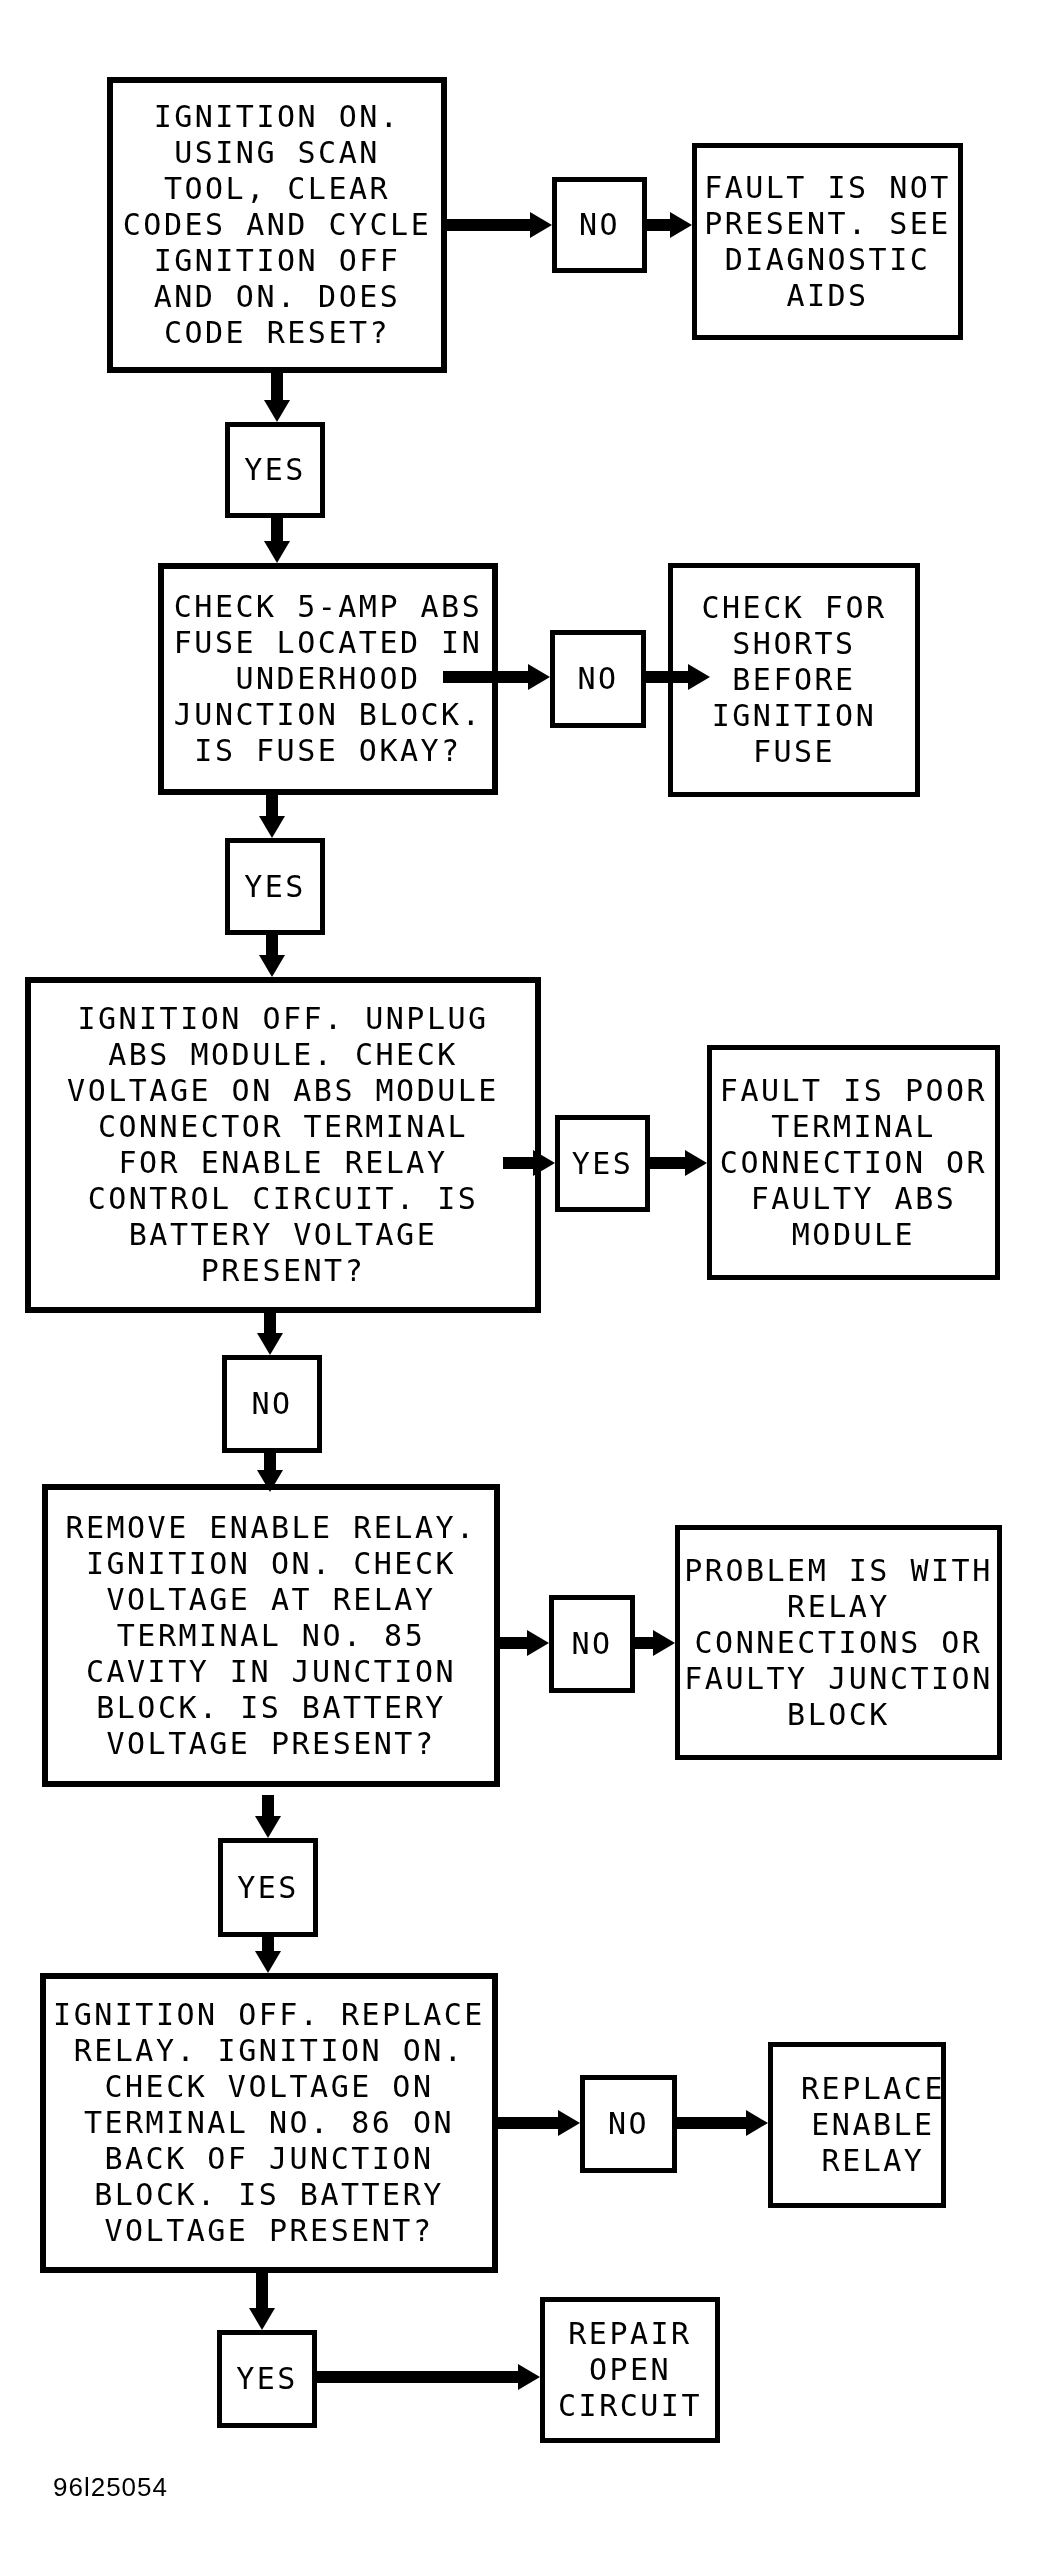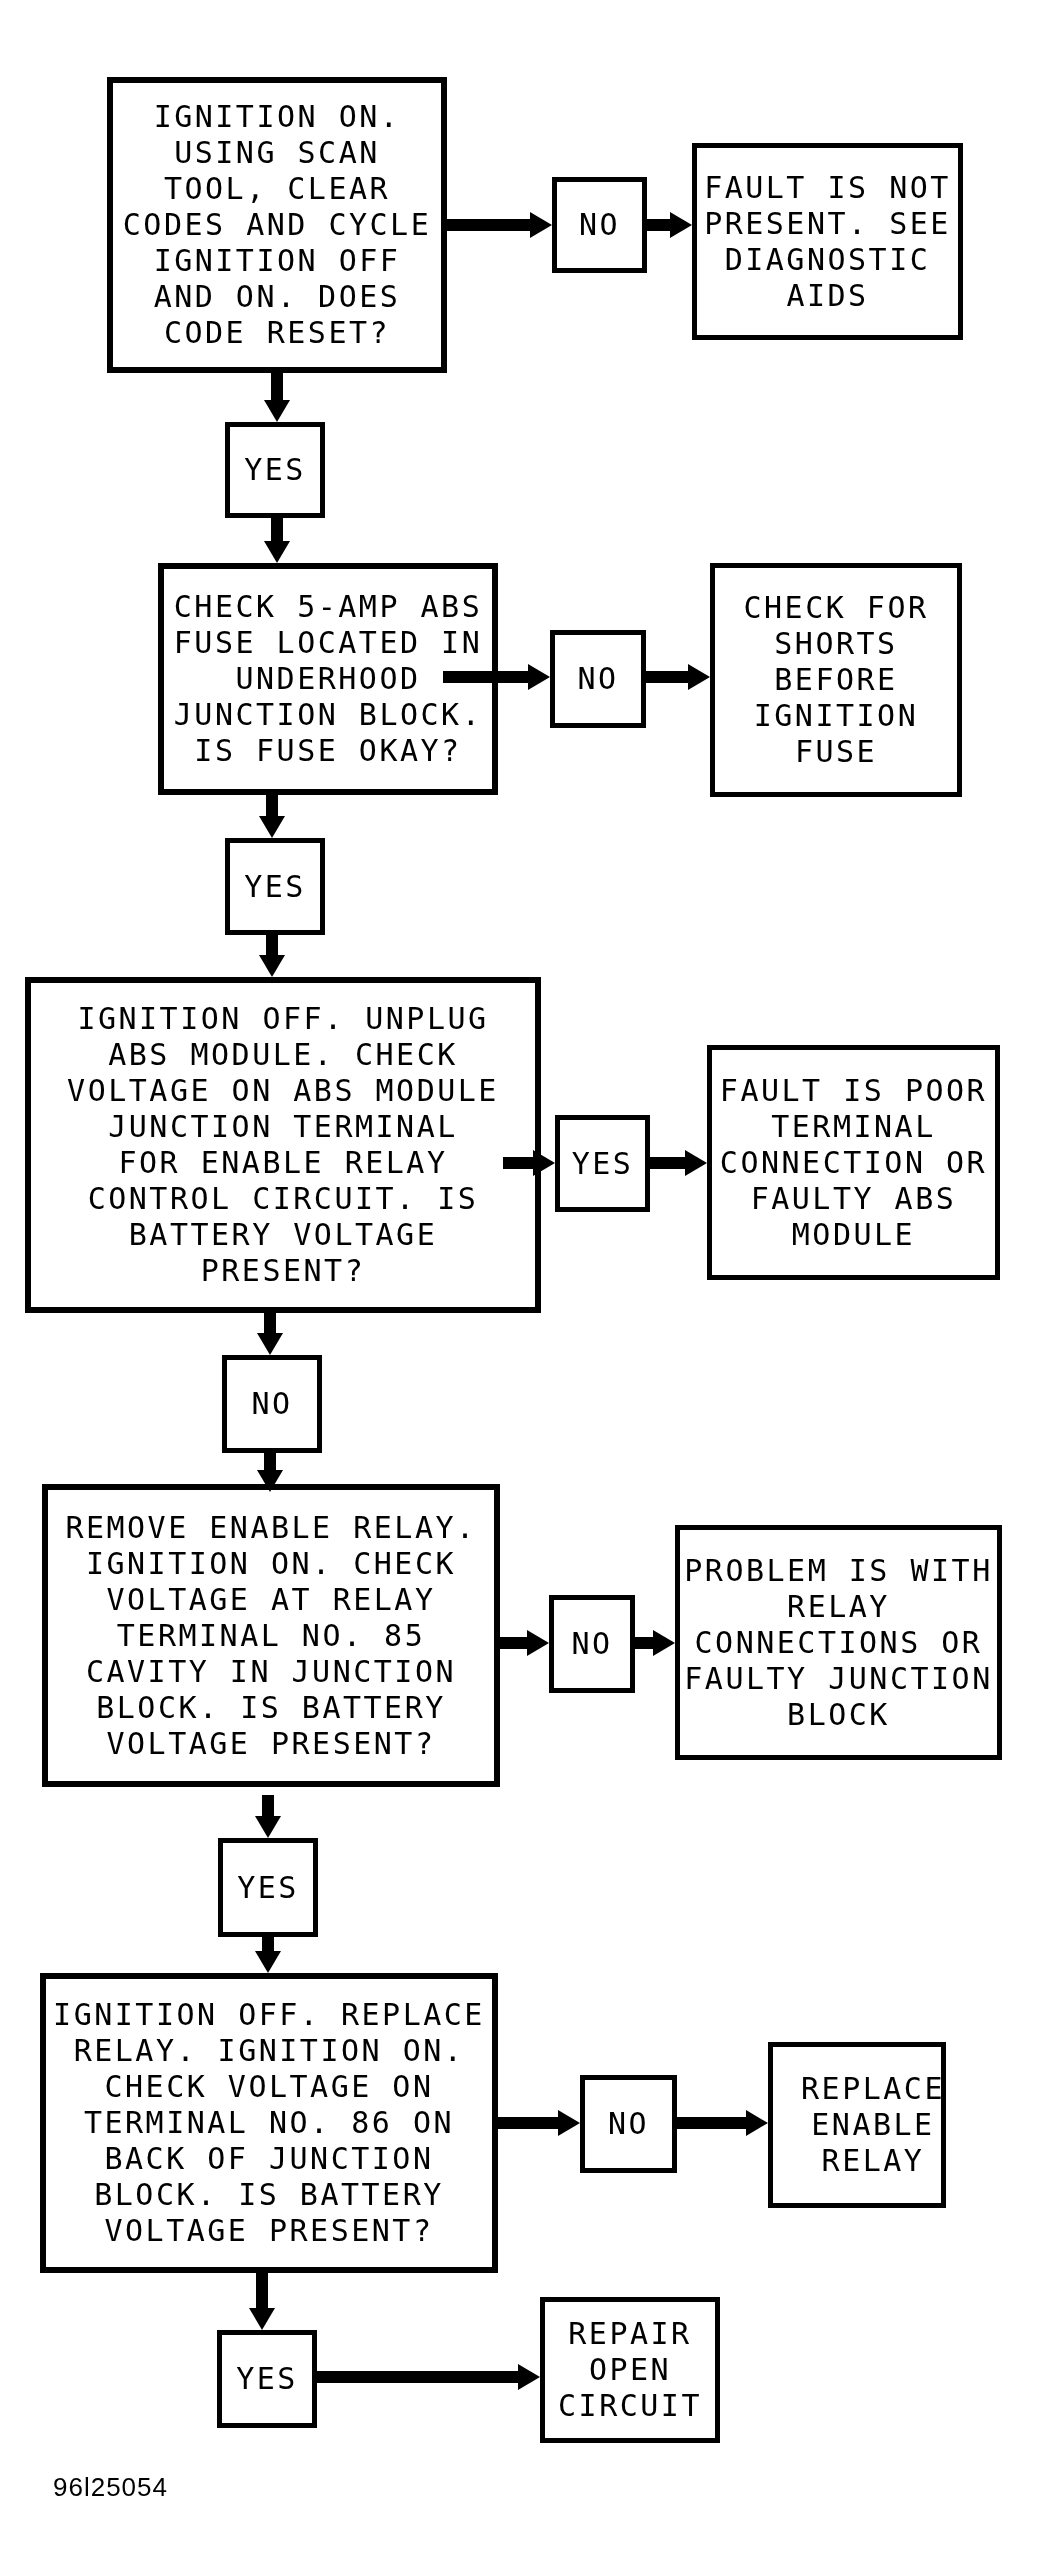--- a/index.html
+++ b/index.html
@@ -69,28 +69,28 @@
     </div>
     <div class="node connector" style="left: 225px; top: 422px; width: 100px; height: 96px;">
       <div class="txt"><div>YES</div></div>
     </div>
     <div class="node step" style="left: 114px; top: 563px; width: 340px; height: 232px; margin-left: 44px;">
       <div class="txt"><div>CHECK 5-AMP ABS</div><div>FUSE LOCATED IN</div><div>UNDERHOOD</div><div>JUNCTION BLOCK.</div><div>IS FUSE OKAY?</div></div>
     </div>
     <div class="node connector" style="left: 550px; top: 630px; width: 96px; height: 98px;">
       <div class="txt"><div>NO</div></div>
     </div>
-    <div class="node result" style="left: 710px; top: 563px; width: 252px; height: 234px;">
+    <div class="node result" style="left: 668px; top: 563px; width: 252px; height: 234px;">
       <div class="txt"><div>CHECK FOR</div><div>SHORTS</div><div>BEFORE</div><div>IGNITION</div><div>FUSE</div></div>
     </div>
     <div class="node connector" style="left: 225px; top: 838px; width: 100px; height: 97px;">
       <div class="txt"><div>YES</div></div>
     </div>
     <div class="node step" style="left: 25px; top: 977px; width: 516px; height: 336px;">
-      <div class="txt"><div>IGNITION OFF. UNPLUG</div><div>ABS MODULE. CHECK</div><div>VOLTAGE ON ABS MODULE</div><div>JUNCTION TERMINAL</div><div>FOR ENABLE RELAY</div><div>CONTROL CIRCUIT. IS</div><div>BATTERY VOLTAGE</div><div>PRESENT?</div></div>
+      <div class="txt"><div>IGNITION OFF. UNPLUG</div><div>ABS MODULE. CHECK</div><div>VOLTAGE ON ABS MODULE</div><div>CONNECTOR TERMINAL</div><div>FOR ENABLE RELAY</div><div>CONTROL CIRCUIT. IS</div><div>BATTERY VOLTAGE</div><div>PRESENT?</div></div>
     </div>
     <div class="node connector" style="left: 555px; top: 1115px; width: 95px; height: 97px;">
       <div class="txt"><div>YES</div></div>
     </div>
     <div class="node result" style="left: 707px; top: 1045px; width: 293px; height: 235px;">
       <div class="txt"><div>FAULT IS POOR</div><div>TERMINAL</div><div>CONNECTION OR</div><div>FAULTY ABS</div><div>MODULE</div></div>
     </div>
     <div class="node connector" style="left: 222px; top: 1355px; width: 100px; height: 98px;">
       <div class="txt"><div>NO</div></div>
     </div>

